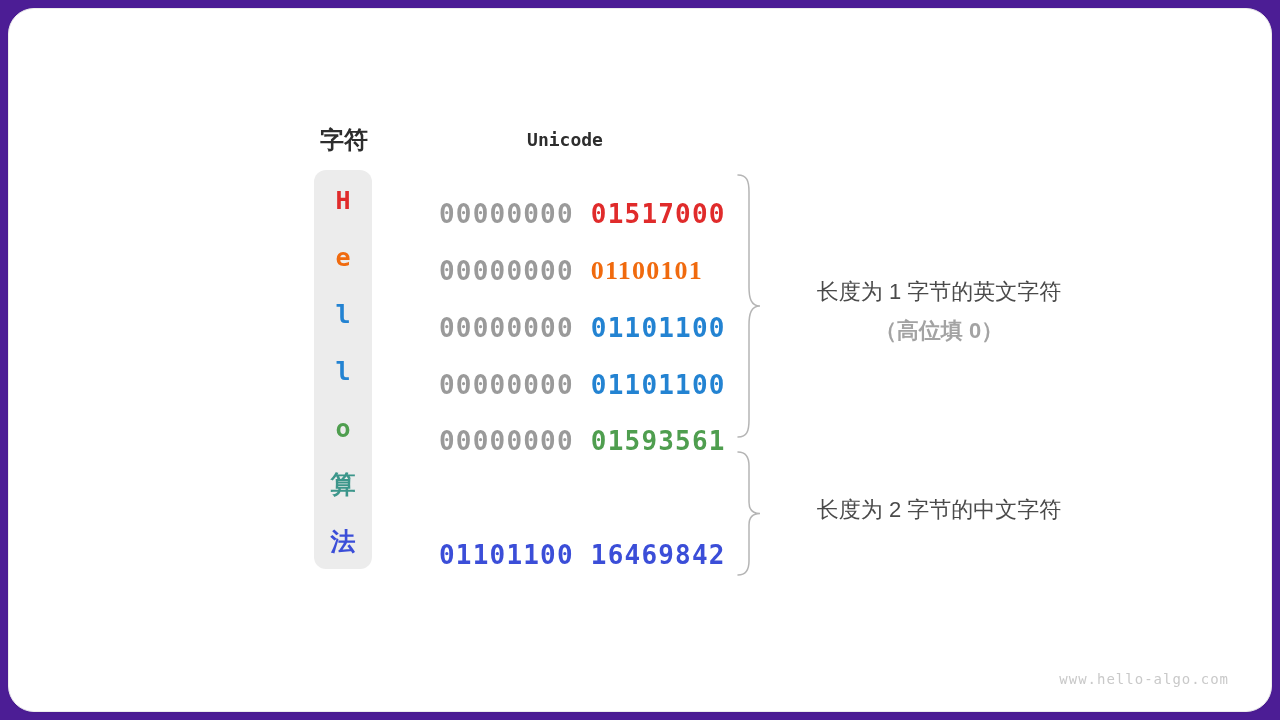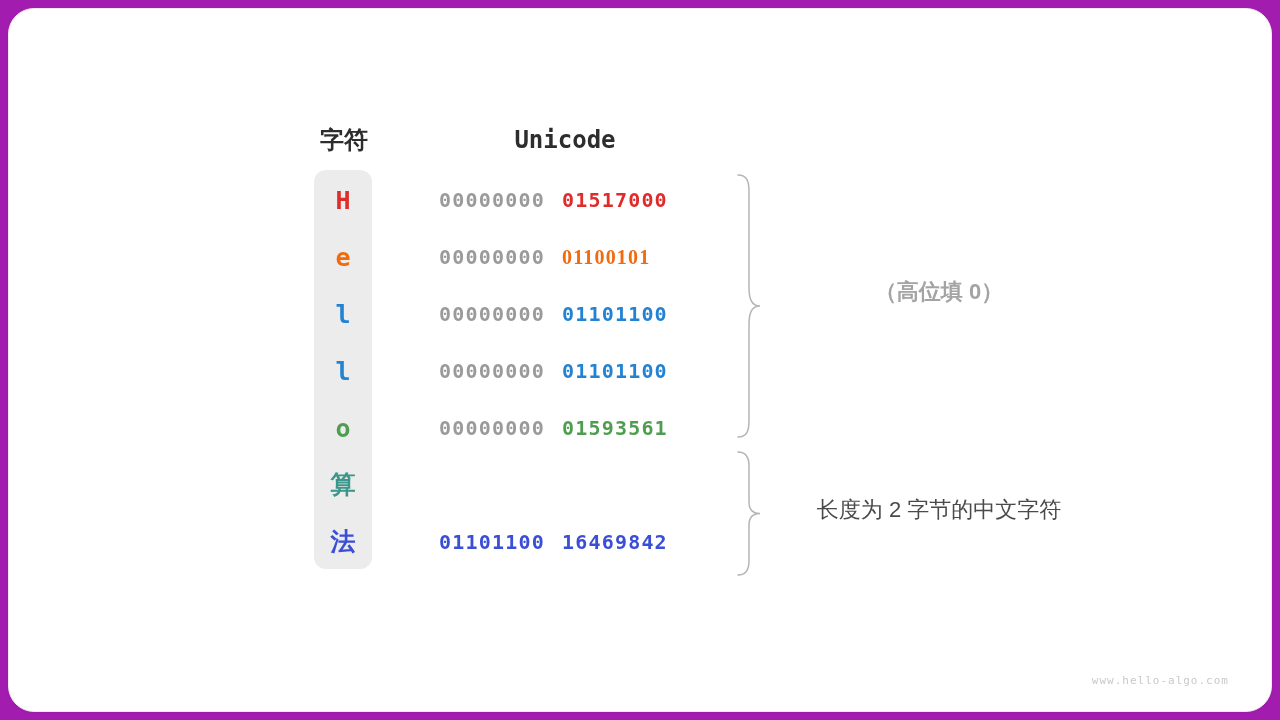--- a/index.html
+++ b/index.html
@@ -1,61 +1,61 @@
 <!DOCTYPE html>
 <html><head>
 <meta charset="utf-8">
 <style>
   html,body{margin:0;padding:0;background:#ffffff;}
   .canvas{
     position:relative;width:1280px;height:720px;overflow:hidden;
-    background:#a21caf;
+    background:#4c1d95;
     font-family:"Liberation Sans",sans-serif;
   }
   .card{
     position:absolute;left:8px;top:8px;width:1262px;height:702px;
     background:#ffffff;border:1px solid #ececec;border-radius:26px;
     box-shadow:0 1px 3px rgba(0,0,0,0.04);
   }
   .hdr{
     position:absolute;top:116px;height:30px;line-height:30px;
     font-weight:bold;color:#2d2d2d;text-align:center;
   }
   .hdr-char{left:285px;width:100px;font-size:24px;}
-  .hdr-unicode{left:471px;width:170px;font-size:24px;font-family:"DejaVu Sans Mono",monospace;}
+  .hdr-unicode{left:471px;width:170px;font-size:18px;font-family:"DejaVu Sans Mono",monospace;}
   .char-col-bg{
     position:absolute;left:305px;top:161px;width:58px;height:399px;
     background:#ececec;border-radius:12px;
   }
   .rows{position:absolute;left:0;top:163px;width:1280px;}
   .row{position:relative;height:56.9px;}
   .cell-char{
     position:absolute;left:305px;top:0;width:58px;height:56.9px;
     display:flex;align-items:center;justify-content:center;
     font-family:"DejaVu Sans Mono",monospace;font-weight:bold;font-size:25px;
   }
   .cell-bin{
     position:absolute;left:430px;top:0;height:56.9px;
-    display:flex;align-items:center;
-    font-family:"DejaVu Sans Mono",monospace;font-weight:bold;font-size:20px;
+    display:flex;align-items:flex-end;
+    font-family:"DejaVu Sans Mono",monospace;font-weight:bold;font-size:26px;
     letter-spacing:1.2px;white-space:pre;
   }
   .byte1{margin-right:17px;}
   .brace{position:absolute;}
   .brace path{fill:none;stroke:#b5b5b5;stroke-width:1.5;stroke-linecap:round;}
   .ann{
     position:absolute;left:752px;width:356px;text-align:center;
     font-size:22px;color:#4a4a4a;line-height:39px;
   }
   .ann-1{top:263px;}
   .ann-2{top:481px;}
   .ann-sub{color:#a3a3a3;font-weight:bold;}
   .watermark{
     position:absolute;right:42px;bottom:24px;
-    font-family:"DejaVu Sans Mono",monospace;font-size:11px;color:#c9c9c9;
+    font-family:"DejaVu Sans Mono",monospace;font-size:14px;color:#c9c9c9;
     letter-spacing:1px;
   }
 </style>
 </head>
 <body>
 
 <div class="canvas">
   <div class="card">
 
     <div class="hdr hdr-char">字符</div>
@@ -95,20 +95,21 @@
 
     <svg class="brace" style="left:726px;top:164px;" width="28" height="266" viewBox="0 0 28 266">
       <path d="M3,2 C12,2 14,8 14,19 L14,114 C14,125 16,133 25,133 C16,133 14,141 14,152 L14,247 C14,258 12,264 3,264"></path>
     </svg>
 
     <svg class="brace" style="left:726px;top:441px;" width="28" height="127" viewBox="0 0 28 127">
       <path d="M3,2 C11,2 14,7 14,16 L14,52 C14,58 16,63.5 25,63.5 C16,63.5 14,69 14,75 L14,111 C14,120 11,125 3,125"></path>
     </svg>
 
     <div class="ann ann-1">
+      <div>长度为 1 字节的英文字符</div>
       <div class="ann-sub">（高位填 0）</div>
     </div>
 
     <div class="ann ann-2">长度为 2 字节的中文字符</div>
 
     <div class="watermark">www.hello-algo.com</div>
   </div>
 </div>
 
 </body></html>

